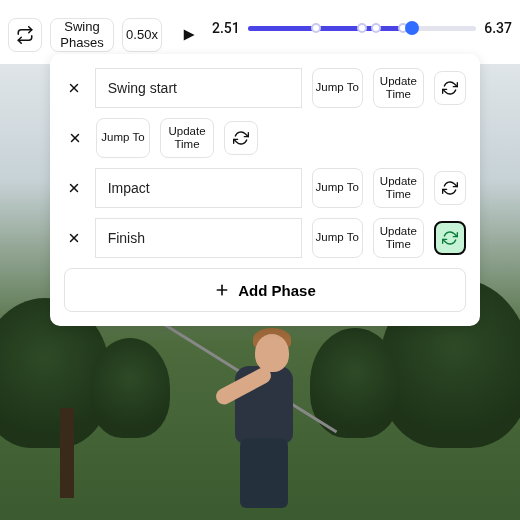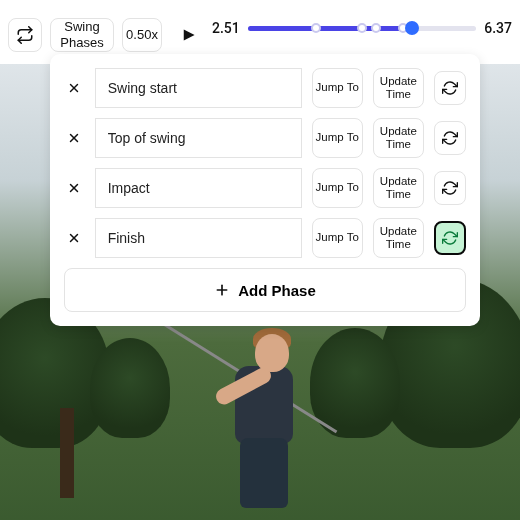--- a/index.html
+++ b/index.html
@@ -328,21 +328,20 @@
     </button>
   </div>
 
   <div class="phase-row">
     <button class="x-btn">
       <svg width="14" height="14" viewBox="0 0 24 24" fill="none" stroke="#111" stroke-width="2.5" stroke-linecap="round">
           <line x1="18" y1="6" x2="6" y2="18"></line>
           <line x1="6" y1="6" x2="18" y2="18"></line>
         </svg>
     </button>
-    <input class="phase-input" value="Top of swing" style="">
     <button class="small-btn">
         <span>Jump To</span>
       </button>
     <button class="small-btn">
         <span>Update Time</span>
       </button>
     <button class="cycle-btn">
       <svg width="16" height="16" viewBox="0 0 24 24" fill="none" stroke="#111" stroke-width="2" stroke-linecap="round" stroke-linejoin="round">
           <polyline points="23 4 23 10 17 10"></polyline>
           <polyline points="1 20 1 14 7 14"></polyline>

